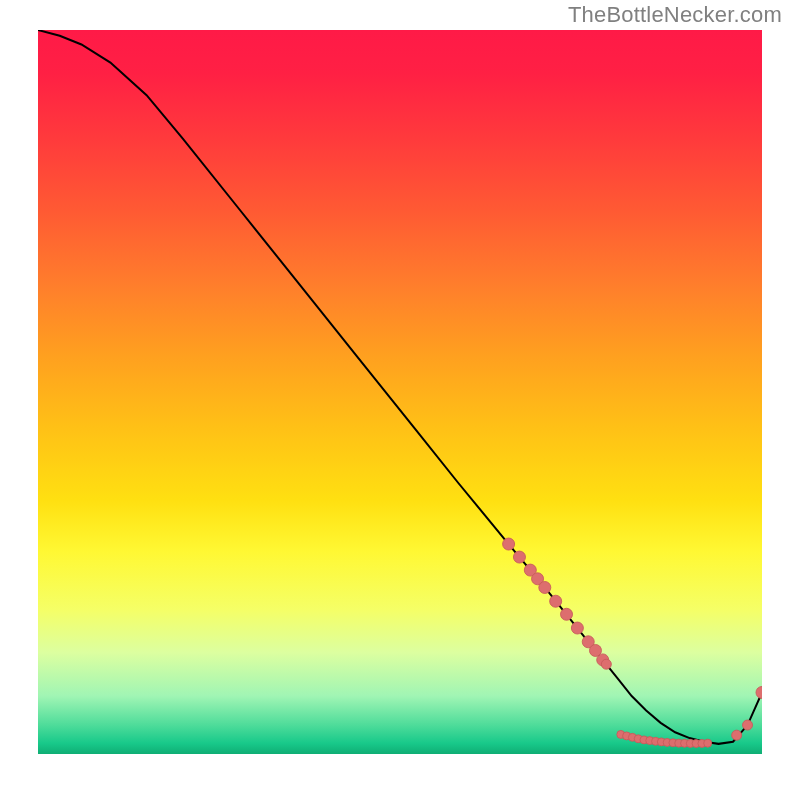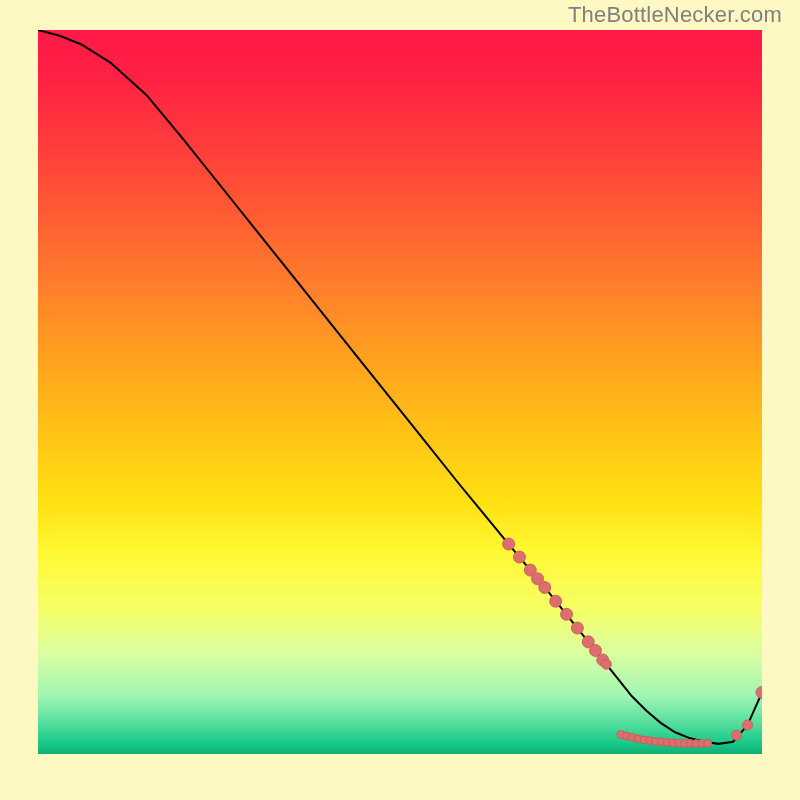--- a/index.html
+++ b/index.html
@@ -8,21 +8,21 @@
     width: 800px;
     height: 800px;
     background: #000;
     overflow: hidden;
     font-family: Arial, Helvetica, sans-serif;
   }
   .frame {
     position: relative;
     width: 800px;
     height: 800px;
-    background: #fef9c3;
+    background: #ffffff;
   }
   .watermark {
     position: absolute;
     top: 2px;
     right: 18px;
     color: #808080;
     font-size: 22px;
     letter-spacing: 0.2px;
     z-index: 5;
   }

